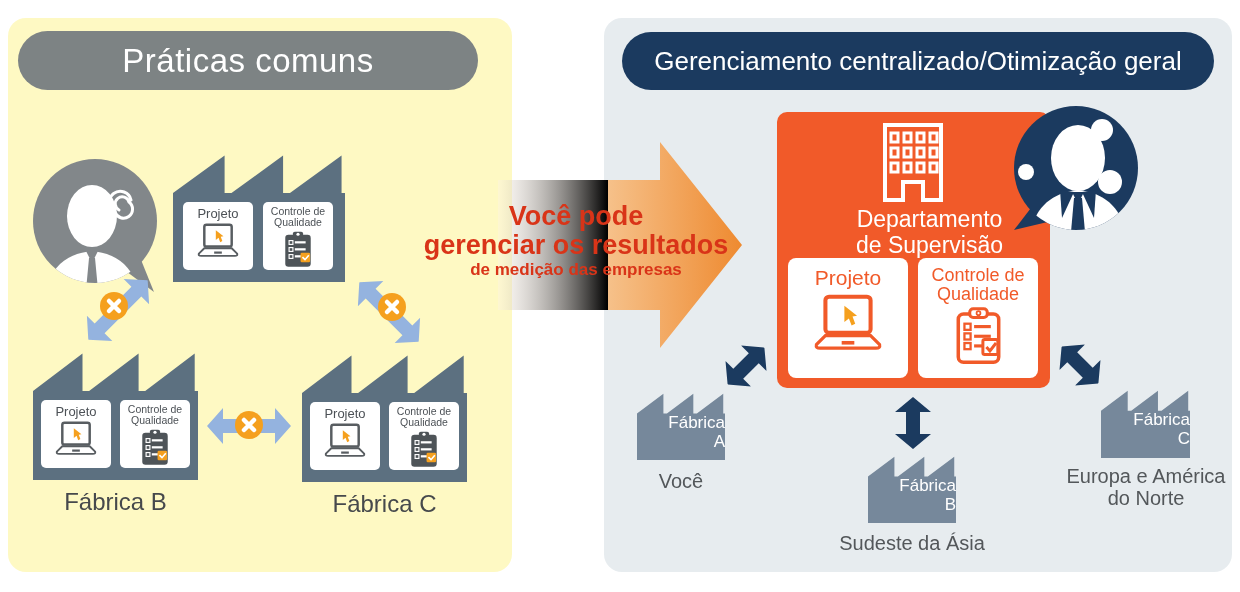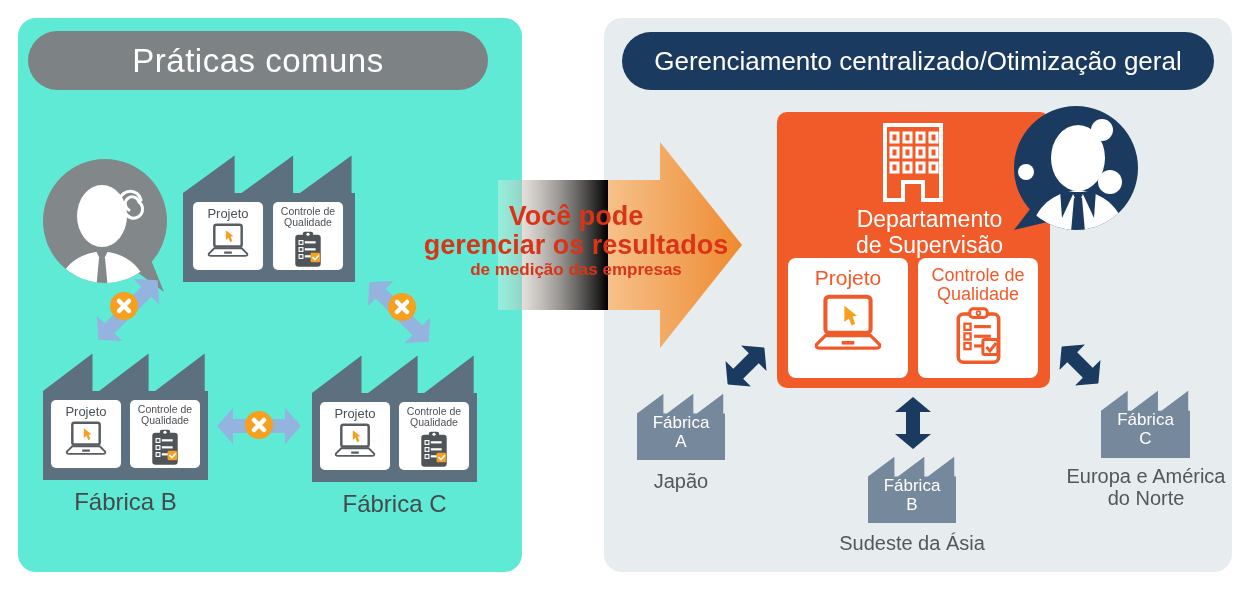--- a/index.html
+++ b/index.html
@@ -1,21 +1,21 @@
 <!DOCTYPE html>
 <html><head>
 <meta charset="utf-8">
 <style>
   html,body{margin:0;padding:0;background:#fff;}
   .stage{position:relative;width:1240px;height:592px;background:#fff;
          font-family:"Liberation Sans",sans-serif;overflow:hidden;}
   .abs{position:absolute;}
   
   .panel{position:absolute;top:18px;height:554px;border-radius:18px;}
-  .panel-left{left:18px;width:504px;background:#5eead4;}
+  .panel-left{left:8px;width:504px;background:#fef9c3;}
   .panel-right{left:604px;width:628px;background:#e7ecef;}
   .pill{position:absolute;border-radius:30px;color:#fff;display:flex;align-items:center;justify-content:center;}
   .pill-gray{left:10px;top:13px;width:460px;height:59px;background:#7d8384;font-size:33px;letter-spacing:.5px;}
   .pill-navy{left:18px;top:14px;width:592px;height:58px;background:#1b3a5f;font-size:26px;}
   
   .factory-unit{position:absolute;}
   .factory-shape{position:absolute;left:0;top:0;width:100%;height:100%;color:#5c7080;}
   .factory-shape-sm{color:#76889b;}
   .mini-card{position:absolute;top:50px;width:70px;height:68px;background:#fff;border-radius:5px;
              display:flex;flex-direction:column;align-items:center;box-sizing:border-box;padding-top:4px;}
@@ -42,21 +42,21 @@
         font-size:23px;line-height:26px;}
   .sup-card{position:absolute;top:146px;width:120px;height:120px;background:#fff;border-radius:8px;
             display:flex;flex-direction:column;align-items:center;box-sizing:border-box;padding-top:8px;}
   .sup-card .t{font-size:21px;line-height:23px;color:#f15a29;}
   .sup-card .t2{font-size:18px;line-height:19px;color:#f15a29;text-align:center;}
   .ic-laptop-lg{width:76px;height:56px;margin-top:5px;color:#f15a29;}
   .ic-clip-lg{width:47px;height:58px;margin-top:3px;color:#f15a29;}
   .avatar{position:absolute;left:406px;top:86px;width:132px;height:142px;}
   .factory-sm{position:absolute;}
   .factory-sm .inner{position:absolute;left:0;top:0;width:100%;height:100%;box-sizing:border-box;
-                     padding-top:21px;text-align:center;color:#fff;font-size:17px;line-height:19px;}
+                     padding-top:21px;text-align:right;color:#fff;font-size:17px;line-height:19px;}
   .caption{position:absolute;text-align:center;font-size:20px;line-height:22px;color:#53575a;}
 </style>
 </head>
 <body>
 
 <svg width="0" height="0" style="position:absolute">
   <defs>
     <symbol id="sym-factory" viewBox="0 0 100 76" preserveAspectRatio="none">
       <polygon fill="currentColor" points="0,76 0,24 30,2 30,24 34,24 64,2 64,24 68,24 98,2 98,24 100,24 100,76"></polygon>
     </symbol>
@@ -292,21 +292,21 @@
 
     <div class="factory-sm" style="left:33px;top:374px;width:88px;height:68px">
       <svg class="factory-shape factory-shape-sm" viewBox="0 0 100 76" preserveAspectRatio="none">
           <use href="#sym-factory"></use>
         </svg>
       <div class="inner">
         <span>Fábrica</span><br>
         <span>A</span>
       </div>
     </div>
-    <div class="caption" style="left:13px;top:452px;width:128px">Japão</div>
+    <div class="caption" style="left:13px;top:452px;width:128px">Você</div>
 
     <div class="factory-sm" style="left:264px;top:437px;width:88px;height:68px">
       <svg class="factory-shape factory-shape-sm" viewBox="0 0 100 76" preserveAspectRatio="none">
           <use href="#sym-factory"></use>
         </svg>
       <div class="inner">
         <span>Fábrica</span><br>
         <span>B</span>
       </div>
     </div>

